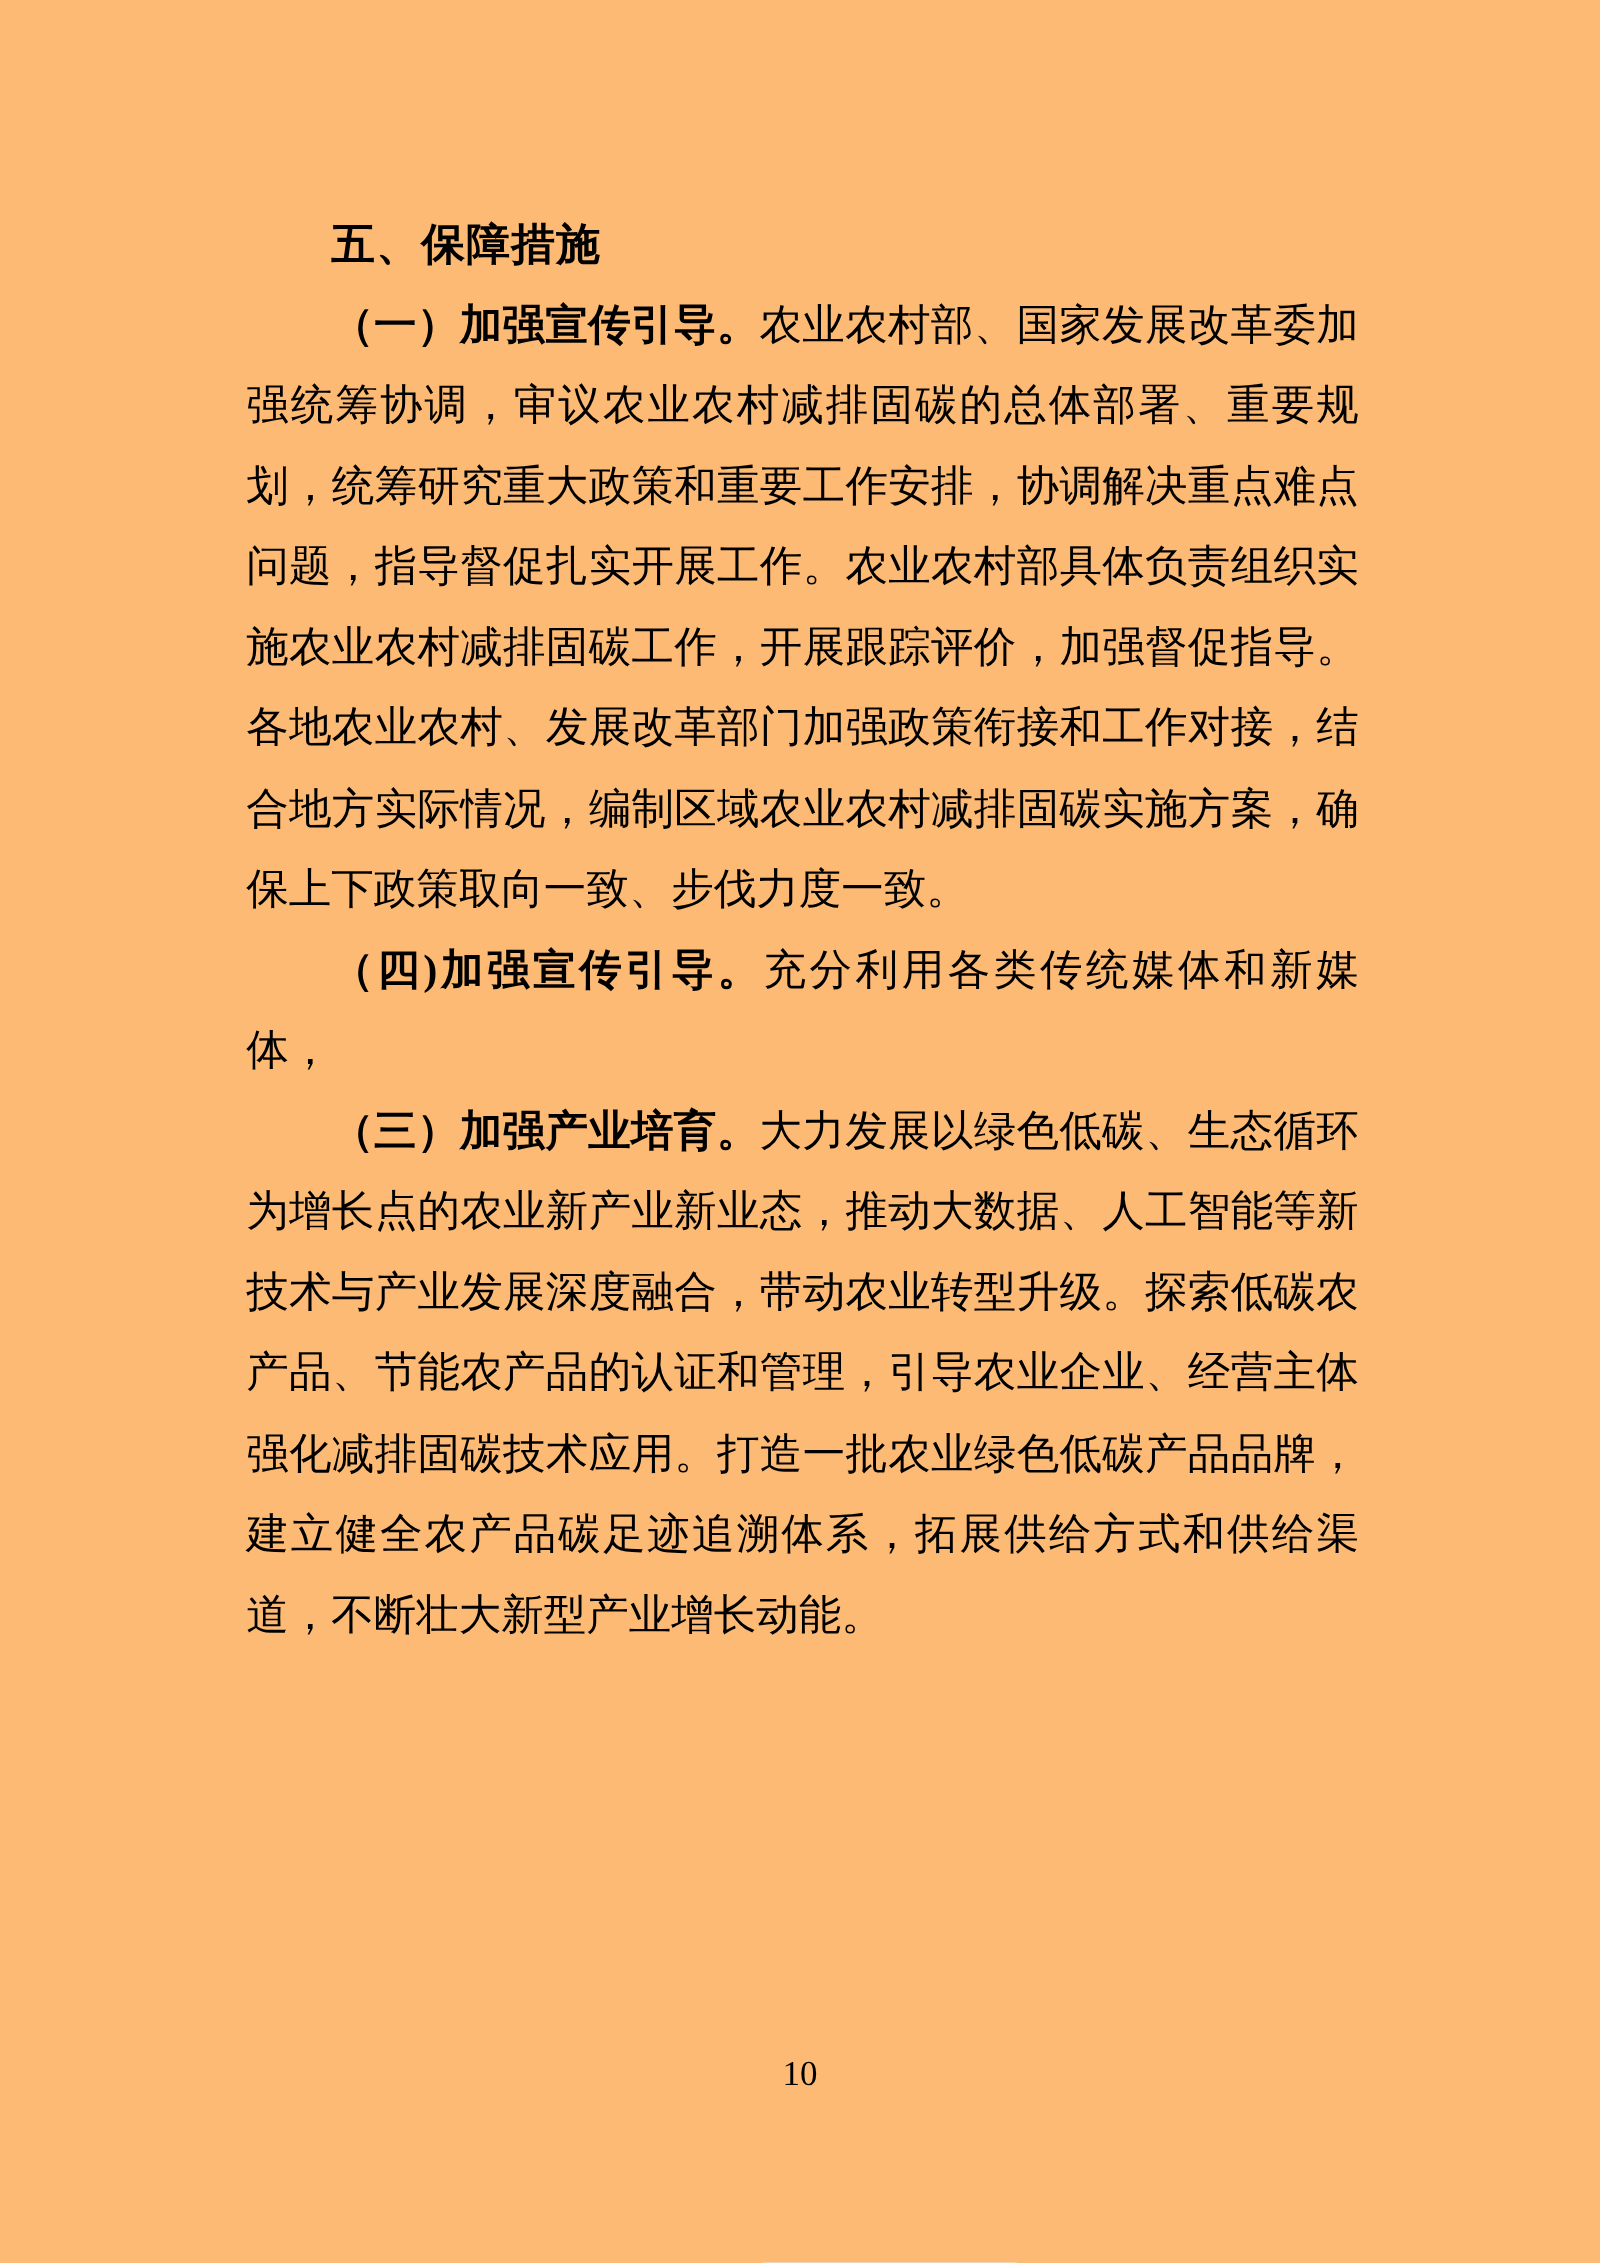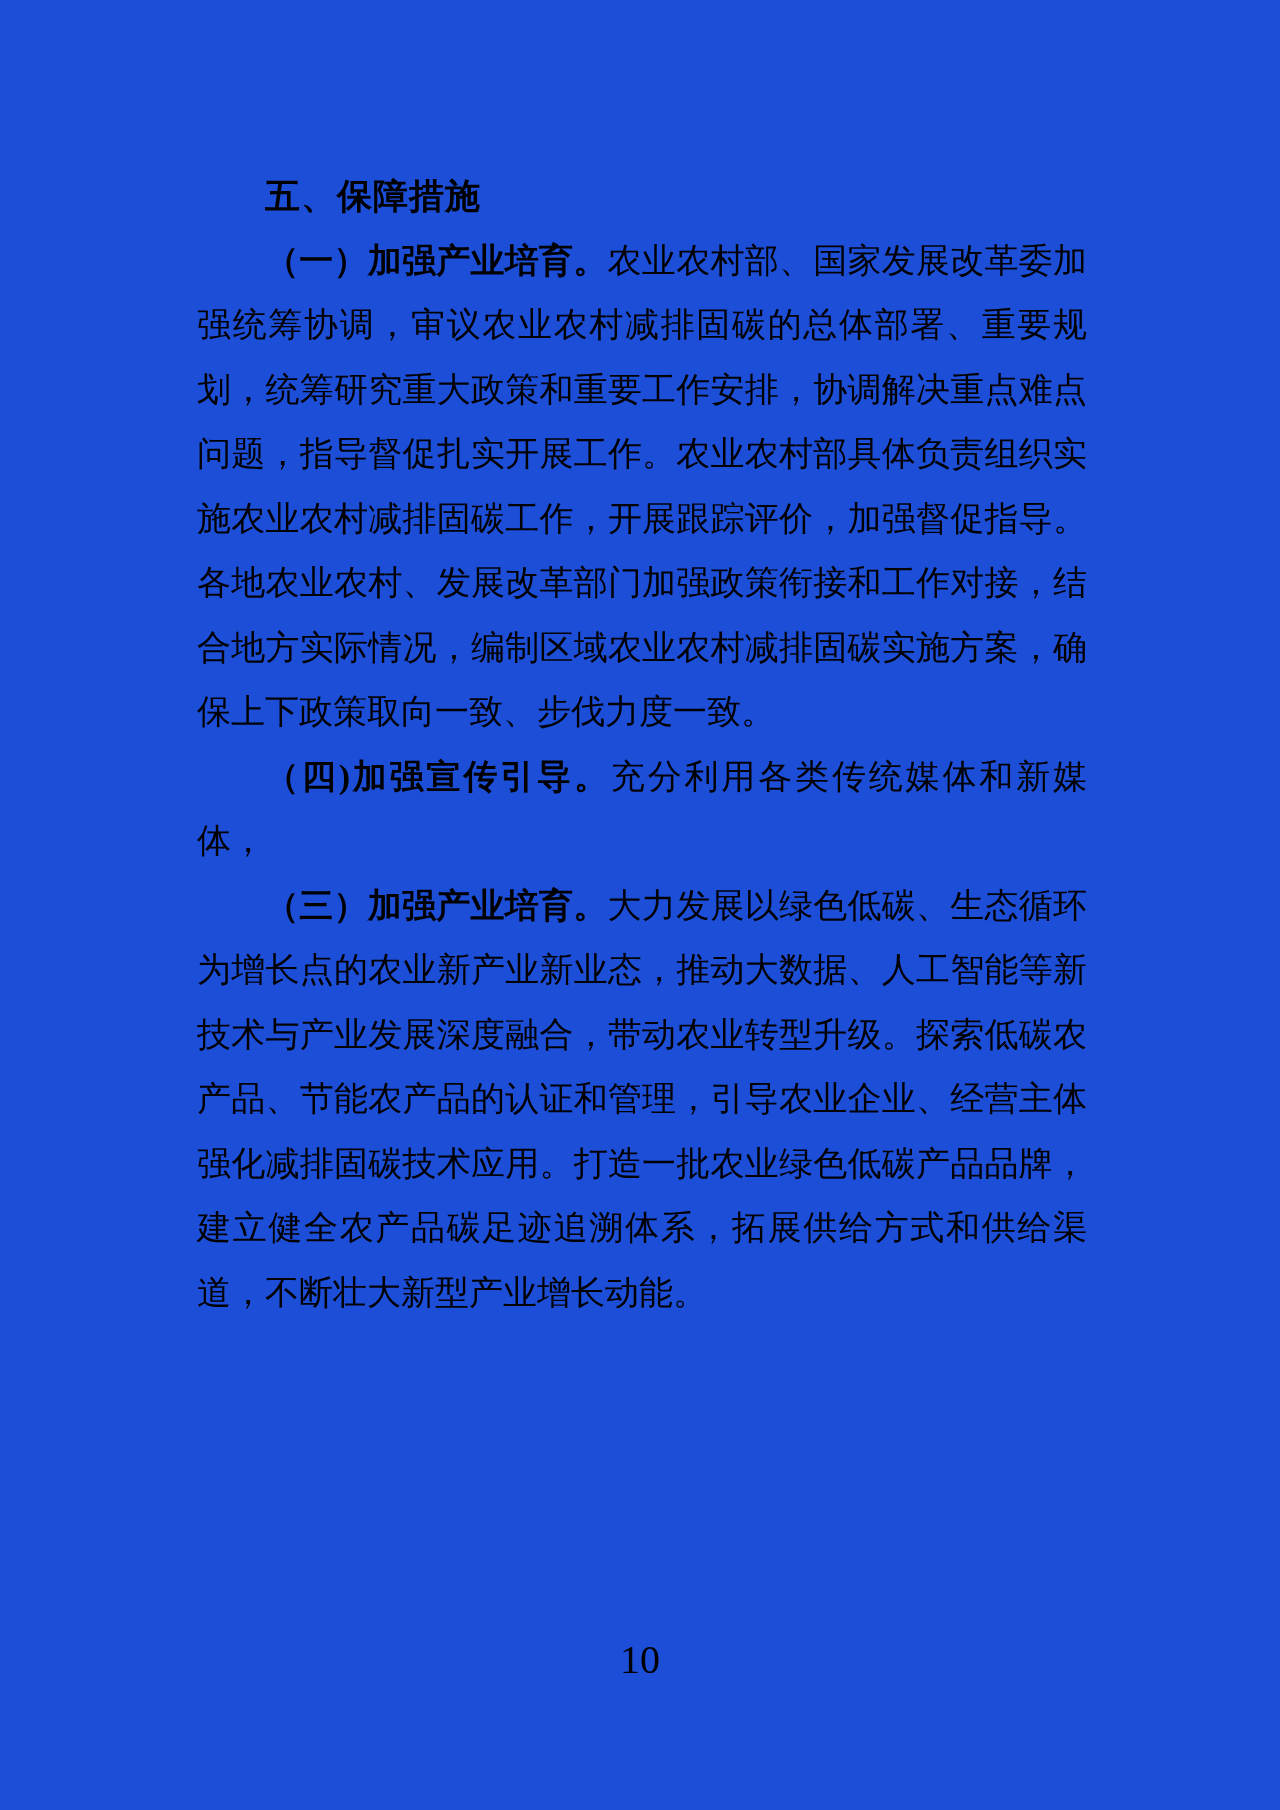--- a/index.html
+++ b/index.html
@@ -5,21 +5,21 @@
   html, body {
     margin: 0;
     padding: 0;
     background: #e8e8e8;
   }
   .page {
     position: relative;
     width: 1280px;
     height: 1810px;
     margin: 0 auto;
-    background: #1d4ed8;
+    background: #fdba74;
     color: #000000;
     font-family: "Liberation Serif", "DejaVu Serif", serif;
     overflow: hidden;
   }
   .content {
     position: absolute;
     left: 197px;
     top: 164px;
     width: 890px;
   }
@@ -44,34 +44,34 @@
   .para .lead {
     font-weight: 700;
     font-family: "Liberation Serif", "DejaVu Serif", serif;
   }
   .page-number {
     position: absolute;
     left: 0;
     top: 1642px;
     width: 100%;
     text-align: center;
-    font-size: 40px;
+    font-size: 28px;
     line-height: 36px;
     font-family: "Liberation Serif", "DejaVu Serif", serif;
   }
 </style>
 </head>
 <body>
 
 <div class="page">
   <div class="content">
 
     <h1 class="section-heading">五、保障措施</h1>
 
-    <p class="para"><span class="lead">（一）加强产业培育。</span><span>农业农村部、国家发展改革委加强统筹协调，审议农业农村减排固碳的总体部署、重要规划，统筹研究重大政策和重要工作安排，协调解决重点难点问题，指导督促扎实开展工作。农业农村部具体负责组织实施农业农村减排固碳工作，开展跟踪评价，加强督促指导。各地农业农村、发展改革部门加强政策衔接和工作对接，结合地方实际情况，编制区域农业农村减排固碳实施方案，确保上下政策取向一致、步伐力度一致。</span></p>
+    <p class="para"><span class="lead">（一）加强宣传引导。</span><span>农业农村部、国家发展改革委加强统筹协调，审议农业农村减排固碳的总体部署、重要规划，统筹研究重大政策和重要工作安排，协调解决重点难点问题，指导督促扎实开展工作。农业农村部具体负责组织实施农业农村减排固碳工作，开展跟踪评价，加强督促指导。各地农业农村、发展改革部门加强政策衔接和工作对接，结合地方实际情况，编制区域农业农村减排固碳实施方案，确保上下政策取向一致、步伐力度一致。</span></p>
 
 
     <p class="para"><span class="lead">（四)加强宣传引导。</span><span>充分利用各类传统媒体和新媒体，</span></p>
 
     <p class="para"><span class="lead">（三）加强产业培育。</span><span>大力发展以绿色低碳、生态循环为增长点的农业新产业新业态，推动大数据、人工智能等新技术与产业发展深度融合，带动农业转型升级。探索低碳农产品、节能农产品的认证和管理，引导农业企业、经营主体强化减排固碳技术应用。打造一批农业绿色低碳产品品牌，建立健全农产品碳足迹追溯体系，拓展供给方式和供给渠道，不断壮大新型产业增长动能。</span></p>
 
   </div>
 
   <div class="page-number">10</div>
 </div>

